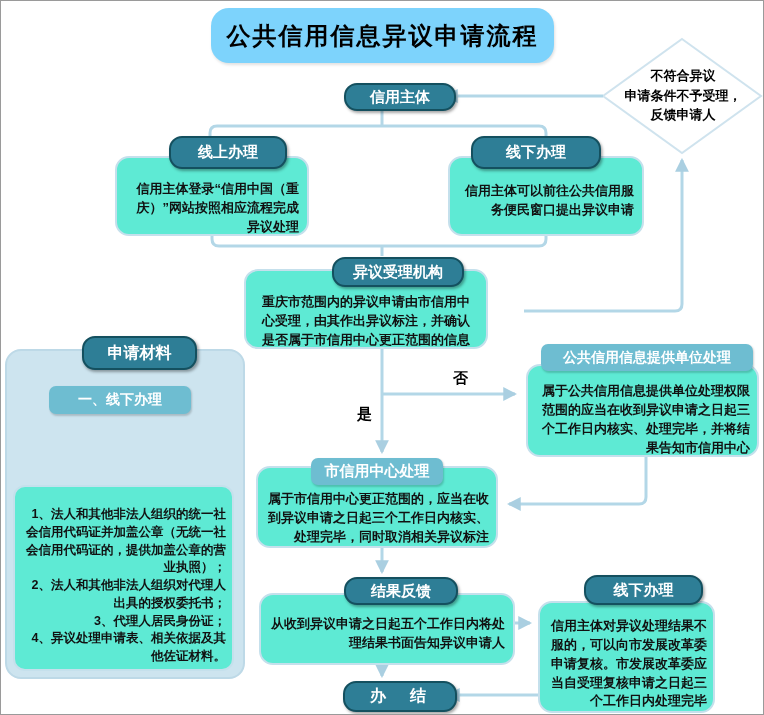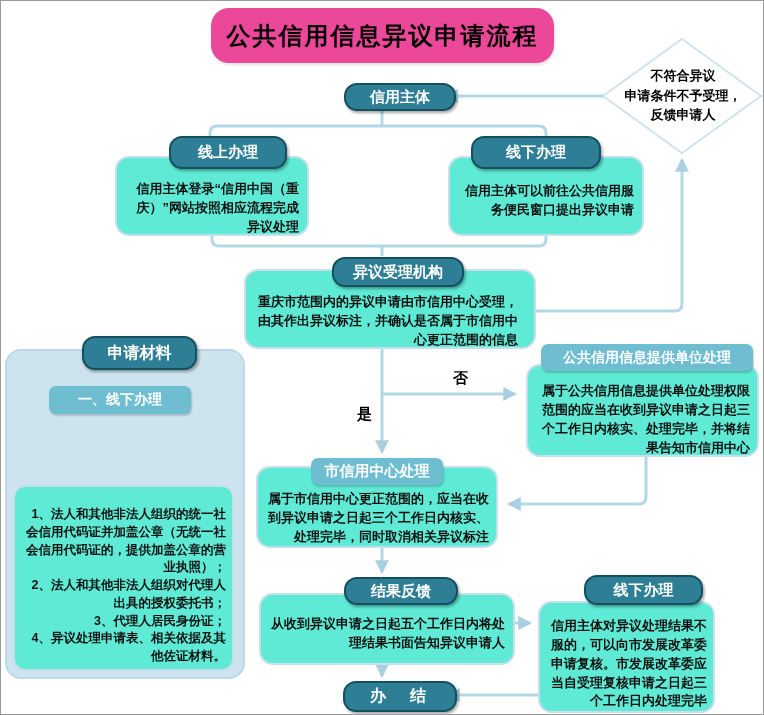--- a/index.html
+++ b/index.html
@@ -20,21 +20,21 @@
   .bubble{position:absolute; background:#5eead4; border:2px solid var(--bubble-border);
         border-radius:14px; z-index:2; color:var(--ink); font-weight:600;
         font-size:13px; line-height:1.45; text-align:right;}
   .panel{position:absolute; background:var(--panel); border:2px solid #bdd9e7;
         border-radius:16px; z-index:2;}
   .flabel{position:absolute; z-index:5; color:#000; font-weight:bold; font-size:15px;}
   .diamond-text{position:absolute; z-index:3; color:#000; font-weight:600; font-size:13px;
         line-height:1.5; text-align:center; white-space:pre-line;}
   .prelines{white-space:pre-line;}
   .title{position:absolute; left:210px; top:7px; width:343px; height:55px; z-index:4;
-        background:#ec4899; border:4px solid #bcdcе9; border-color:#bcdce9; border-radius:18px;
+        background:#7dd3fc; border:4px solid #bcdcе9; border-color:#bcdce9; border-radius:18px;
         display:flex; align-items:center; justify-content:center;
         font-size:24px; font-weight:bold; color:#000; letter-spacing:2px;
         box-shadow:1px 2px 3px rgba(0,0,0,.12);}
 </style>
 </head>
 <body>
 
 <div class="canvas">
 
   <svg class="wires" width="764" height="715">
@@ -69,21 +69,21 @@
 反馈申请人</div>
 
   <div class="node teal" style="left:325px; top:82px; width:112px; height:28px;">信用主体</div>
 
   <div class="bubble" style="left:114px; top:155px; width:194px; height:80px; padding:22px 8px 6px 9px;">信用主体登录“信用中国（重庆）”网站按照相应流程完成异议处理</div>
   <div class="node teal" style="left:150px; top:135px; width:118px; height:33px;">线上办理</div>
 
   <div class="bubble" style="left:447px; top:155px; width:196px; height:80px; padding:24px 8px 6px 9px;">信用主体可以前往公共信用服务便民窗口提出异议申请</div>
   <div class="node teal" style="left:452px; top:135px; width:130px; height:33px;">线下办理</div>
 
-  <div class="bubble" style="left:243px; top:268px; width:292px; height:80px; padding:22px 16px 4px 9px;">重庆市范围内的异议申请由市信用中心受理，由其作出异议标注，并确认是否属于市信用中心更正范围的信息</div>
+  <div class="bubble" style="left:243px; top:268px; width:244px; height:80px; padding:22px 16px 4px 9px;">重庆市范围内的异议申请由市信用中心受理，由其作出异议标注，并确认是否属于市信用中心更正范围的信息</div>
   <div class="node teal" style="left:313px; top:256px; width:132px; height:30px;">异议受理机构</div>
 
   <div class="flabel" style="left:356px; top:404px;">是</div>
   <div class="flabel" style="left:452px; top:368px;">否</div>
 
   <div class="bubble" style="left:525px; top:363px; width:233px; height:93px; padding:16px 7px 4px 9px;">属于公共信用信息提供单位处理权限范围的应当在收到异议申请之日起三个工作日内核实、处理完毕，并将结果告知市信用中心</div>
   <div class="node lightteal" style="left:540px; top:343px; width:212px; height:27px;">公共信用信息提供单位处理</div>
 
   <div class="panel" style="left:4px; top:348px; width:240px; height:330px;"></div>
   <div class="node teal" style="left:63px; top:335px; width:115px; height:34px; font-size:16px;">申请材料</div>

